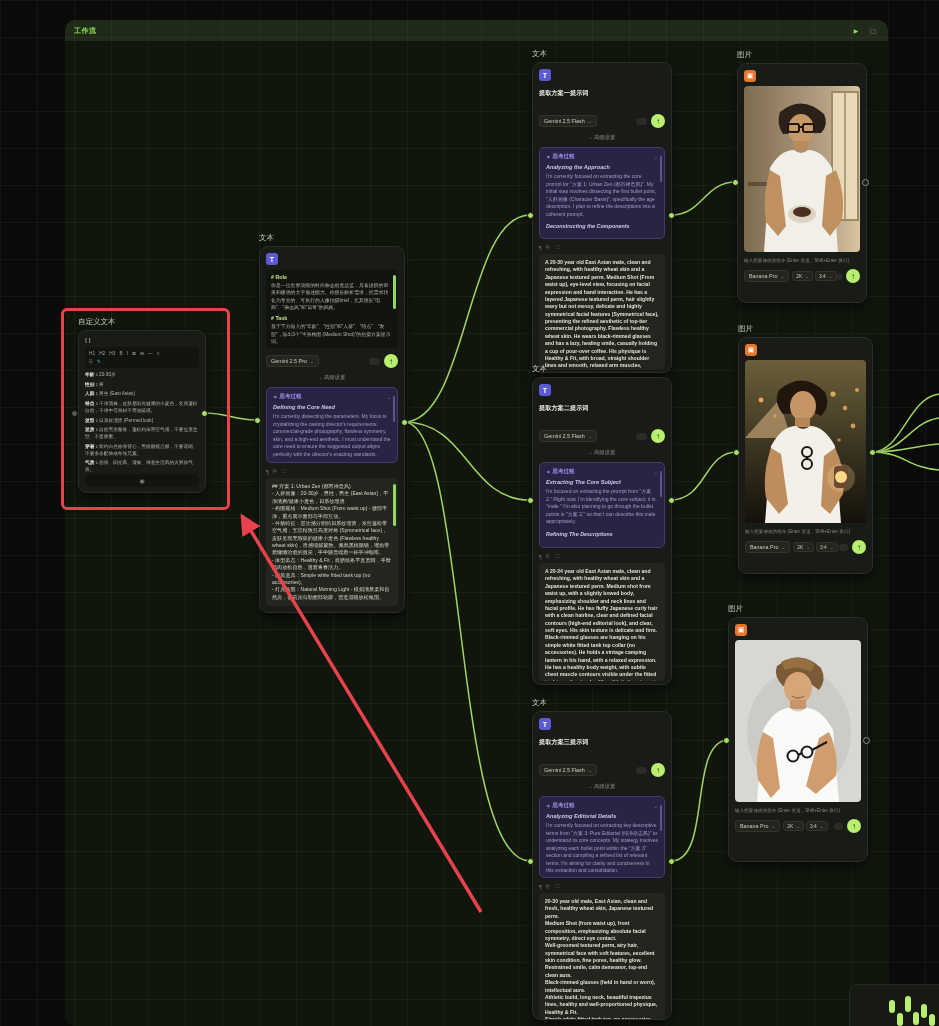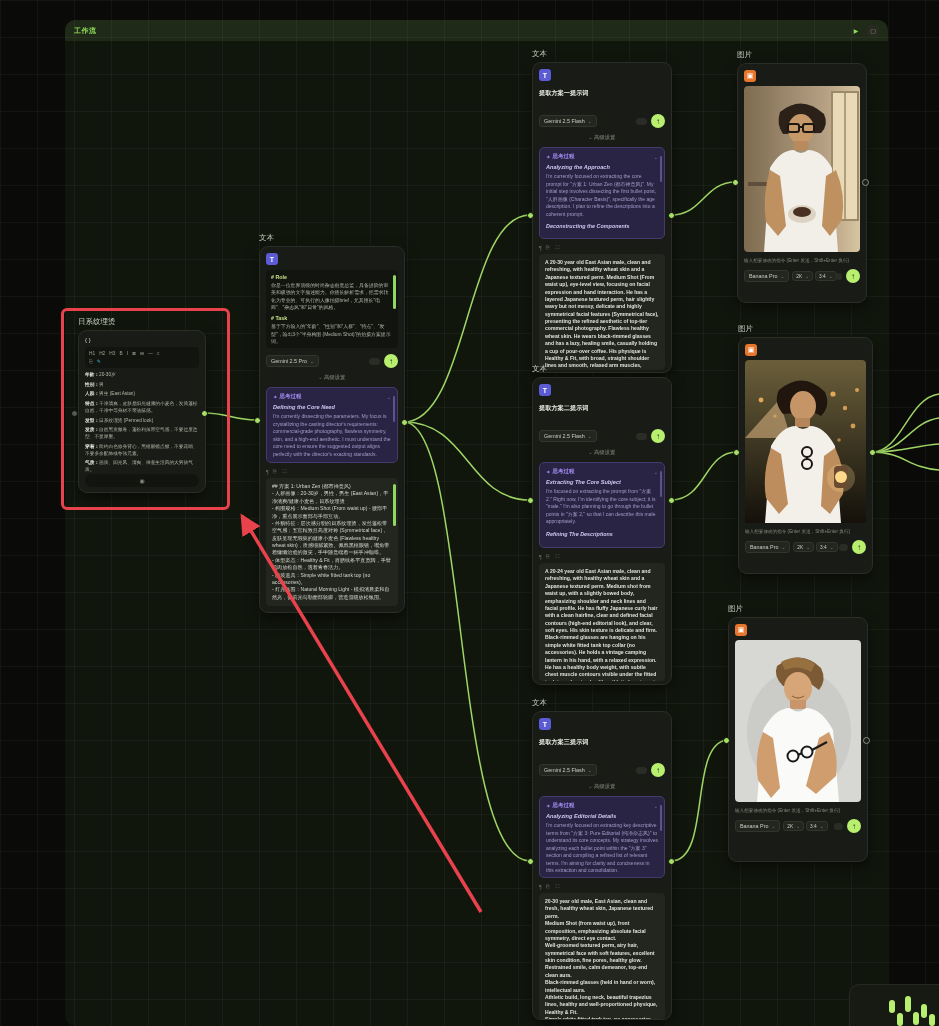--- a/index.html
+++ b/index.html
@@ -98,21 +98,21 @@
       <path d="M671,215 C703,215 704,182 736,182"></path>
       <path d="M671,500 C706,500 704,452 737,452"></path>
       <path d="M671,861 C712,861 688,744 727,740"></path>
       <path d="M872,452 C902,452 908,398 939,394"></path>
       <path d="M872,452 C904,452 910,422 939,418"></path>
       <path d="M872,452 C906,452 912,446 939,444"></path>
       <path d="M872,452 C904,452 908,468 939,470"></path>
     </g>
   </svg>
 
-  <div class="node-label" style="left:78px;top:317px;">日系纹理烫</div>
+  <div class="node-label" style="left:78px;top:317px;">自定义文本</div>
   <div class="node" style="left:78px;top:330px;width:128px;height:163px;">
     <div style="font-size:6px;color:#cfd2c8;">{ }</div>
     <div class="ctool">
       <div class="ctool-row">
         <span>H1</span>
         <span>H2</span>
         <span>H3</span>
         <span>B</span>
         <span>I</span>
         <span>≣</span>

